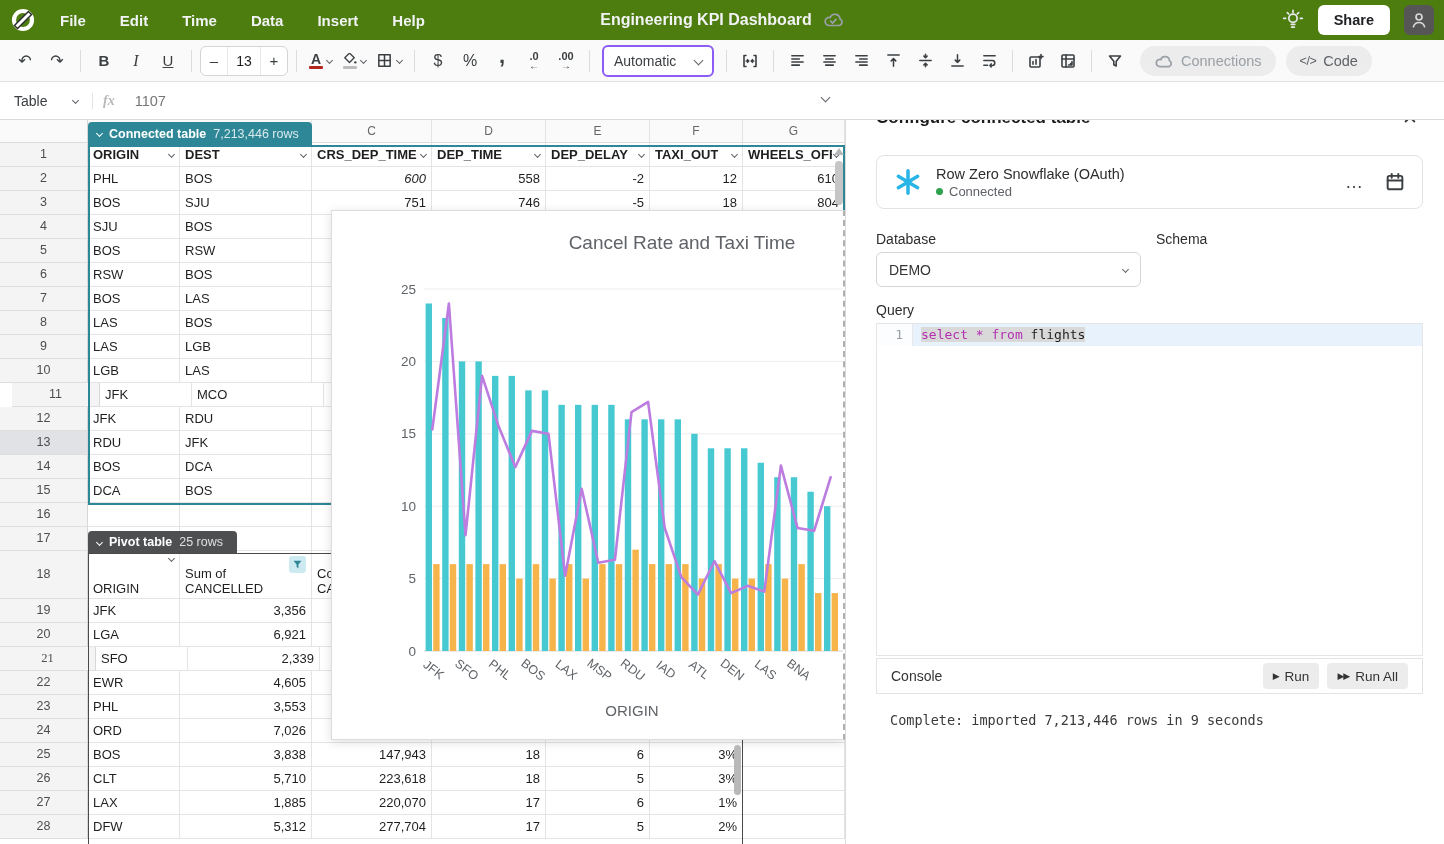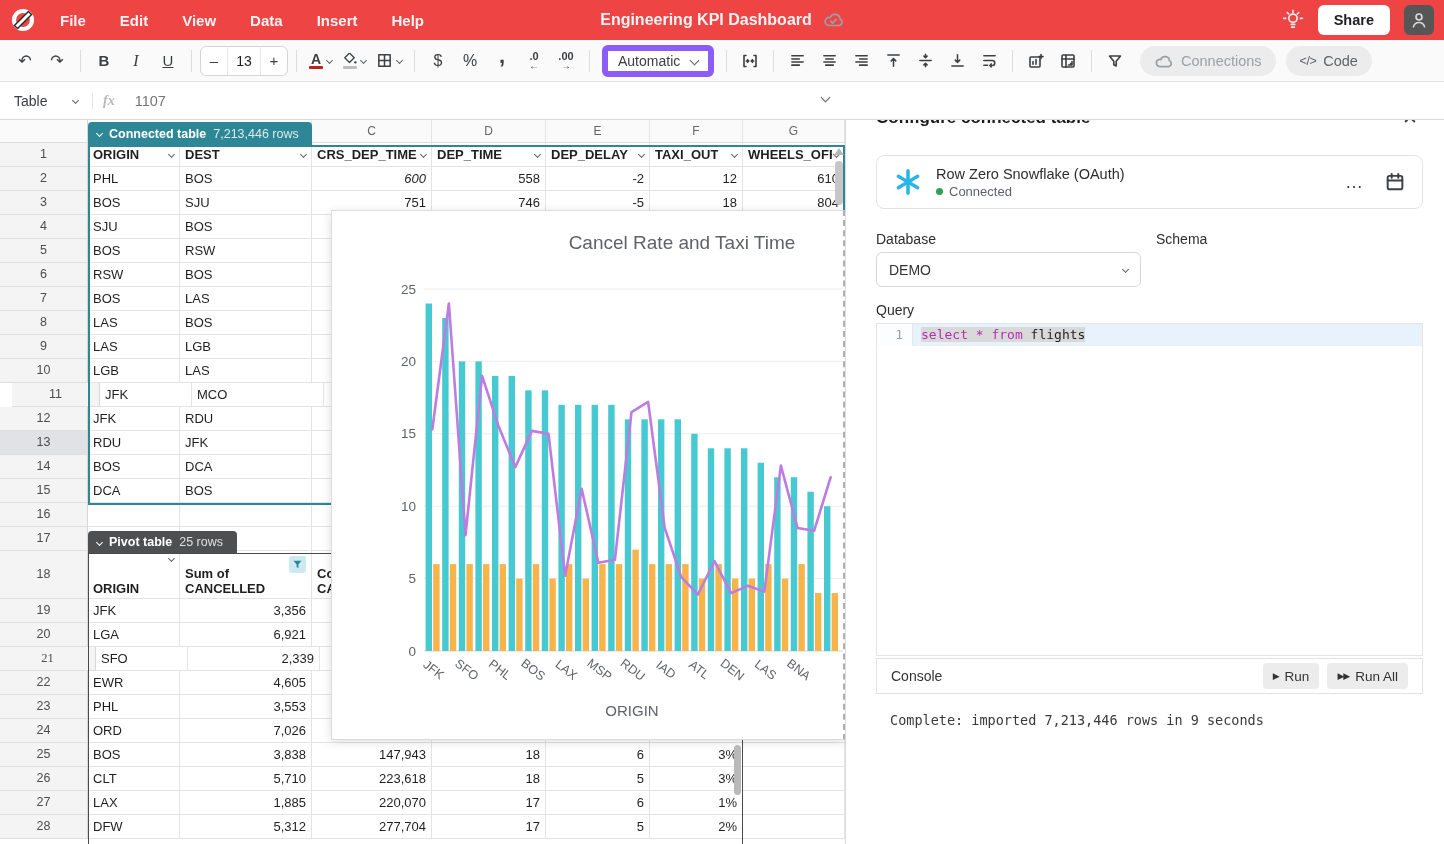--- a/index.html
+++ b/index.html
@@ -4,21 +4,21 @@
 <style>
   *{margin:0;padding:0;box-sizing:border-box}
   html,body{width:1444px;height:844px;overflow:hidden}
   body{font-family:"Liberation Sans",sans-serif;background:#fff;position:relative;font-size:13px;color:#1f1f1f}
   svg{display:block}
   .chv{width:7px;height:7px;border-right:1.6px solid #5f6368;border-bottom:1.6px solid #5f6368;transform:rotate(45deg);flex:none}
   .chv.sm{width:5px;height:5px}
   .chv.white{border-color:#fff}
 
   
-  .menubar{position:absolute;left:0;top:0;width:1444px;height:40px;background:#ef4444;display:flex;align-items:center;color:#f1f3f4;z-index:20}
+  .menubar{position:absolute;left:0;top:0;width:1444px;height:40px;background:#4d7c0f;display:flex;align-items:center;color:#f1f3f4;z-index:20}
   .logo{margin:0 14px 0 10px}
   .menus{display:flex;align-items:center;gap:14px}
   .menu-item{font-size:15px;font-weight:700;padding:4px 10px;border-radius:4px;cursor:default}
   .doc-title{position:absolute;left:50%;transform:translateX(-50%);display:flex;align-items:center;gap:10px}
   .doc-title span{font-size:16px;font-weight:700;white-space:nowrap}
   .mb-right{position:absolute;right:10px;display:flex;align-items:center;gap:14px}
   .share-btn{background:#fff;color:#202124;font-size:14.5px;font-weight:700;border:none;border-radius:6px;height:30px;padding:0 16px}
   .avatar{width:30px;height:30px;border-radius:6px;background:#565656;display:flex;align-items:center;justify-content:center}
 
   
@@ -28,21 +28,21 @@
   .tdiv{width:1px;height:22px;background:#dcdcdc;margin:0 6px;flex:none}
   .glyph{font-size:16px;font-weight:400}
   .b{font-weight:700;font-size:15px}.i{font-style:italic;font-family:"Liberation Serif",serif;font-size:16px}.u{text-decoration:underline;font-size:15px}
   .sizebox{display:flex;align-items:center;border:1px solid #d5d5d5;border-radius:6px;background:#fff;height:30px;overflow:hidden}
   .sizebox .tb{min-width:26px;height:28px}
   .sizeval{width:34px;text-align:center;font-size:14px;border-left:1px solid #e8e8e8;border-right:1px solid #e8e8e8;line-height:28px}
   .withchv{display:flex;align-items:center;gap:4px}
   .colorA{display:flex;flex-direction:column;align-items:center;line-height:12px}
   .colorA .A{font-size:14px;font-weight:700}
   .bar{width:14px;height:3px;border-radius:1px;margin-top:1px}
-  .fmtbox{display:flex;align-items:center;justify-content:space-between;border:6px solid #8b5cf6;border-radius:6px;background:#fff;height:32px;width:112px;padding:0 10px;font-size:14px;color:#3c4043;margin:0 4px}
+  .fmtbox{display:flex;align-items:center;justify-content:space-between;border:2px solid #8b5cf6;border-radius:6px;background:#fff;height:32px;width:112px;padding:0 10px;font-size:14px;color:#3c4043;margin:0 4px}
   .dec{display:flex;flex-direction:column;align-items:center;line-height:9px;font-size:11px;font-weight:700}
   .dec .arr{font-size:10px;font-weight:400}
   .pill{display:flex;align-items:center;gap:7px;background:#ececec;border:none;border-radius:15px;height:30px;padding:0 14px;font-size:14.5px;margin-left:8px}
   .pill.conn{color:#9aa0a6}.pill.code{color:#5f6368;font-weight:400}
   .pill svg{stroke:#9aa0a6;fill:none;stroke-width:1.6}
 
   
   .fbar{position:absolute;left:0;top:82px;width:1444px;height:38px;background:#fff;border-bottom:1px solid #dadada;display:flex;align-items:center;z-index:18}
   .namebox{display:flex;align-items:center;gap:26px;padding:0 12px 0 14px;font-size:14px;color:#3c4043;min-width:92px}
   .fx{font-style:italic;color:#b9b9b9;font-size:14px;font-family:"Liberation Serif",serif;font-weight:700;padding:0 10px;border-left:1px solid #e4e4e4}
@@ -51,21 +51,21 @@
 
   
   .sheet{position:absolute;left:0;top:120px;width:845px;height:724px;background:#fff;overflow:hidden}
   .grow{display:flex}
   .c{border-right:1px solid #e4e4e4;border-bottom:1px solid #e4e4e4;height:24px;line-height:23px;padding:0 5px;overflow:hidden;white-space:nowrap;flex:none;background:#fff}
   .c.r{text-align:right}
   .rh{background:#f4f4f4;color:#4d4d4d;text-align:center;font-size:12.5px;border-right:1px solid #d7d7d7;border-bottom:1px solid #dedede;padding:0}
   .rh.sel{background:#e0e2e5}
   .lrow .c{height:23px;line-height:22px;background:#fafafa;color:#666;text-align:center;font-size:12px;border-bottom:1px solid #dcdcdc}
   .hcell{font-weight:700;display:flex;align-items:center;justify-content:space-between;gap:2px}
-  .ph{height:48px;position:relative;font-weight:700}
+  .ph{height:48px;position:relative;font-weight:400}
   .ph .lbl{position:absolute;left:5px;bottom:2px;line-height:15px}
   .ph .tr{position:absolute;right:5px;top:5px}
   .filt{width:17px;height:17px;background:#cdeaf0;border-radius:3px;display:flex;align-items:center;justify-content:center}
   .badge{position:absolute;display:flex;align-items:center;gap:7px;color:#fff;font-size:12.5px;padding:0 9px;border-radius:4px 4px 0 0;z-index:4;white-space:nowrap}
   .badge b{font-weight:700}
   .badge .rows{opacity:.82;font-weight:400}
   #conn-badge{left:88px;top:2px;width:224px;height:23px;background:#2e8796}
   #pivot-badge{left:88px;top:411px;width:149px;height:22px;background:#4d4f50}
   #conn-outline{position:absolute;left:88px;top:25px;width:757px;height:360px;border:2px solid #2e8796;pointer-events:none;z-index:3}
   #pivot-outline{position:absolute;left:88px;top:433px;width:655px;height:291px;border:1.5px solid #4a4a4a;border-bottom:none;pointer-events:none;z-index:3}
@@ -113,21 +113,21 @@
   <span class="logo">
     <svg width="26" height="26" viewBox="0 0 26 26">
       <circle cx="13" cy="13" r="9" stroke="#fff" stroke-width="4.2" fill="none"></circle>
       <line x1="5.5" y1="20.5" x2="20.5" y2="5.5" stroke="#2b2c2e" stroke-width="6"></line>
       <line x1="6.5" y1="19.5" x2="19.5" y2="6.5" stroke="#fff" stroke-width="3"></line>
     </svg>
   </span>
   <div class="menus">
       <div class="menu-item">File</div>
       <div class="menu-item">Edit</div>
-      <div class="menu-item">View</div>
+      <div class="menu-item">Time</div>
       <div class="menu-item">Data</div>
       <div class="menu-item">Insert</div>
       <div class="menu-item">Help</div>
     </div>
   <div class="doc-title">
     <span>Engineering KPI Dashboard</span>
     <span>
       <svg width="22" height="22" viewBox="0 0 18 18" fill="none" stroke="#9aa0a6" stroke-width="1.4" stroke-linecap="round" stroke-linejoin="round">
         <path d="M5.8 13.5a3.3 3.3 0 1 1 .7-6.5 4.2 4.2 0 0 1 8.1 1.1 2.9 2.9 0 0 1-.6 5.4Z"></path>
         <path d="M6.9 9.9l1.6 1.6 2.8-3"></path>

